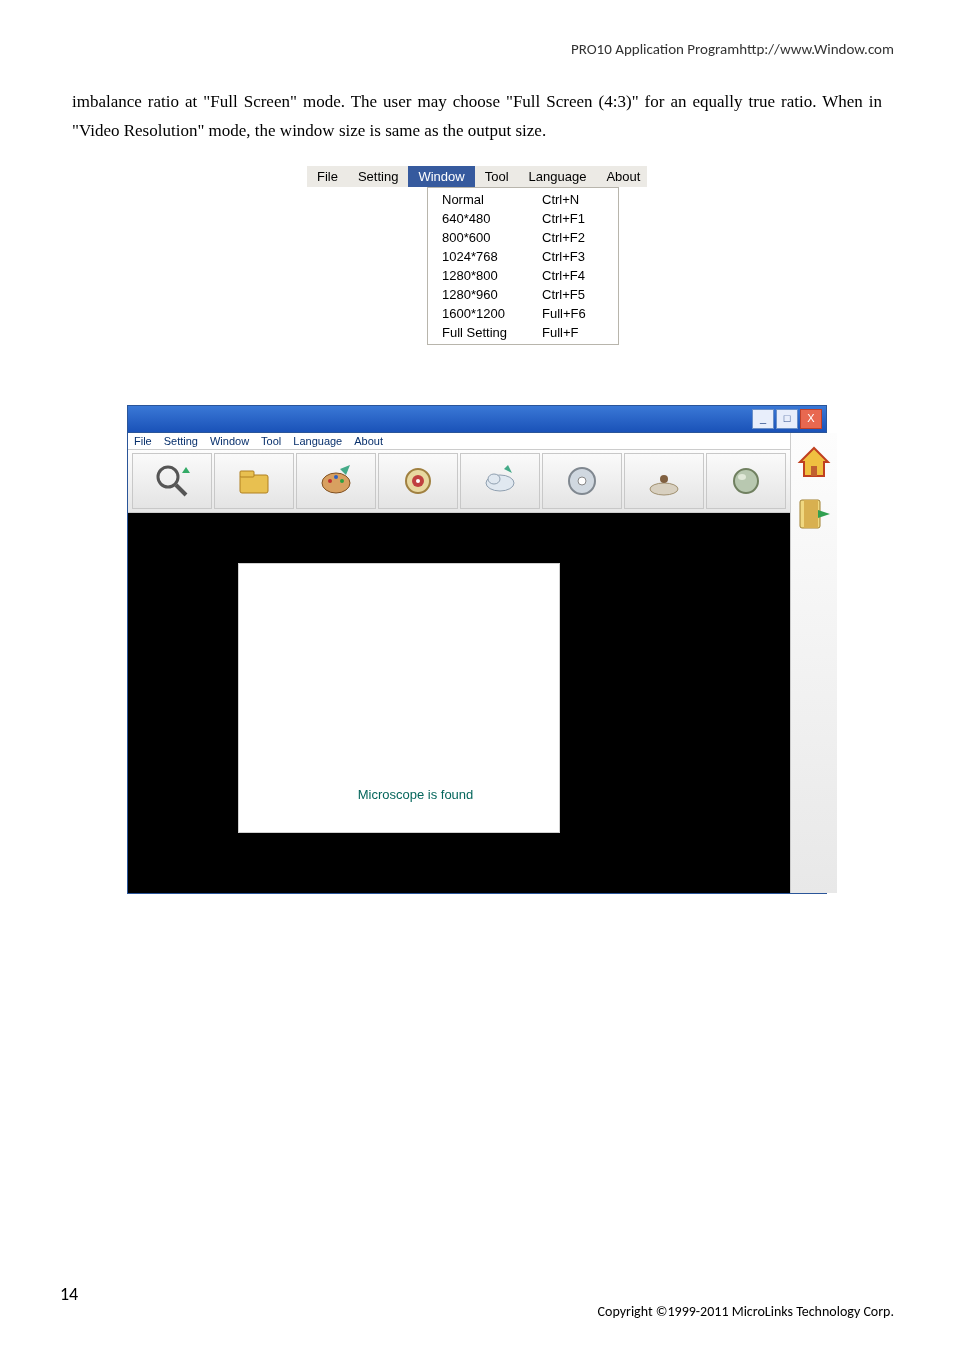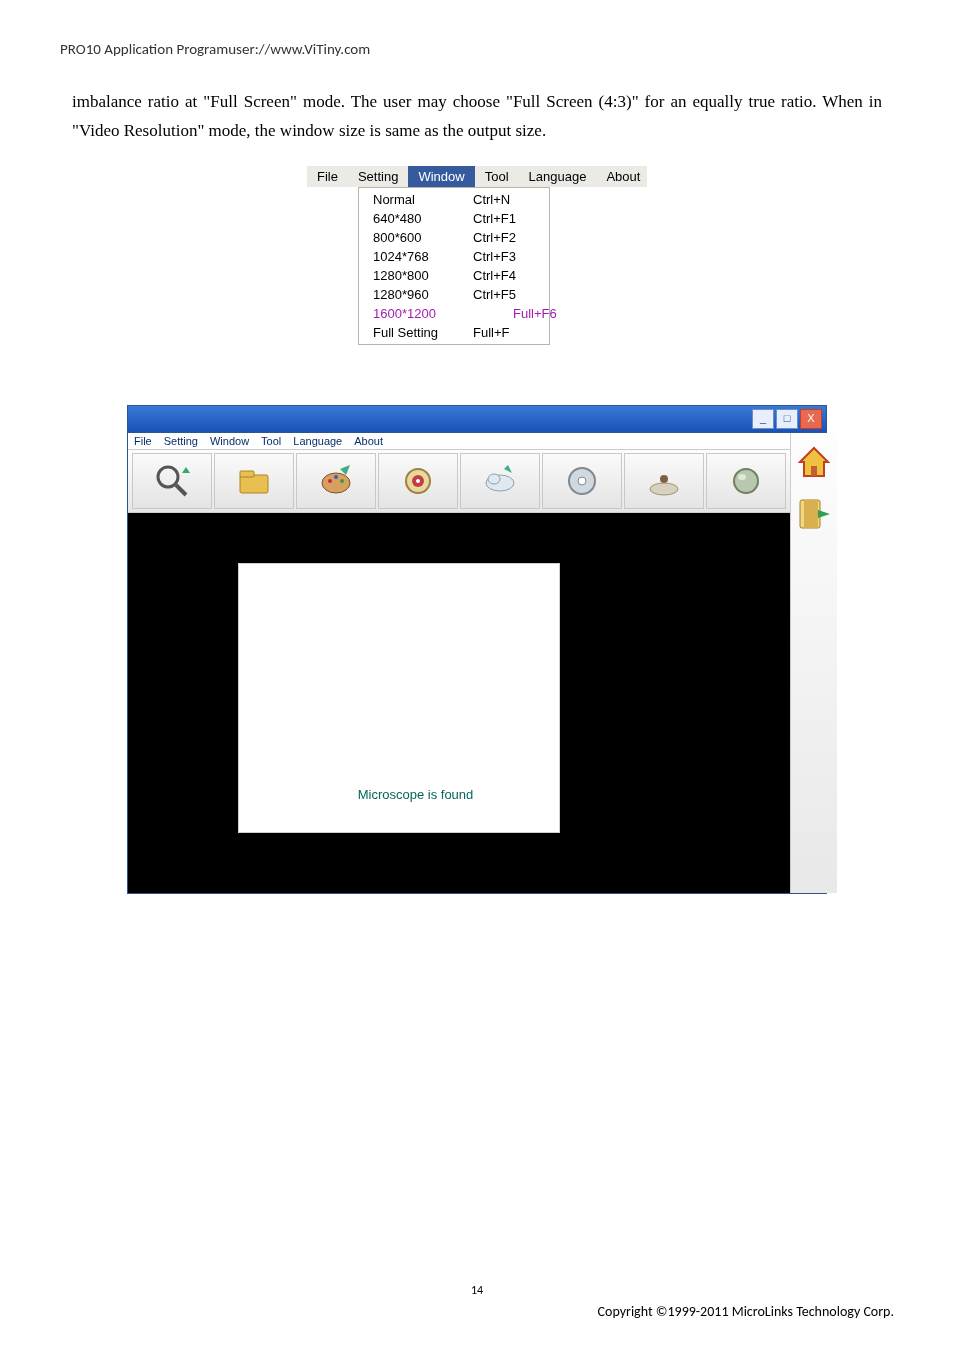--- a/index.html
+++ b/index.html
@@ -11,21 +11,21 @@
   }
   .page {
     padding: 40px 60px 20px 60px;
     box-sizing: border-box;
     width: 954px;
     min-height: 1350px;
     position: relative;
   }
   .header {
     display: flex;
-    justify-content: flex-start;
+    justify-content: flex-end;
     font-size: 15px;
     color: #333;
     margin-bottom: 30px;
   }
   .body-text {
     font-family: "Times New Roman", serif;
     font-size: 17px;
     line-height: 1.7;
     text-align: justify;
     margin: 0 12px 20px 12px;
@@ -43,32 +43,32 @@
     background: #eceae5;
   }
   .menubar .mi {
     padding: 3px 10px;
   }
   .menubar .sel {
     background: #365a9e;
     color: #fff;
   }
   .dropdown {
-    margin-left: 51px;
+    margin-left: 120px;
     width: 190px;
     background: #fff;
     border: 1px solid #b8b5ac;
     padding: 2px 0;
   }
   .dropdown .row {
     display: flex;
     padding: 2px 0 2px 14px;
   }
   .dropdown .row .l { flex: 0 0 100px; }
-  .dropdown .row.dis { color: #a21caf; gap: 40px; }
+  .dropdown .row.dis { color: #000000; }
   
   .app-outer {
     width: 700px;
     margin: 0 auto;
   }
   .titlebar2 {
     height: 26px;
     background: linear-gradient(#3a78d6, #1a52b8);
     border: 1px solid #2a5599;
     border-bottom: none;
@@ -162,32 +162,31 @@
     position: absolute;
     bottom: 30px;
     left: 60px; right: 60px;
     display: flex;
     justify-content: space-between;
     font-size: 14px;
   }
   .footer .pg {
     position: absolute;
     left: 0; right: 0;
-    text-align: center;
     top: -20px;
-    font-size: 12px;
+    font-size: 18px;
   }
 </style>
 </head>
 <body>
 
 <div class="page">
   <div class="header">
     <span>PRO10 Application Program</span>
-    <span>user://www.ViTiny.com</span>
+    <span>http://www.Window.com</span>
   </div>
 
   <p class="body-text">imbalance ratio at "Full Screen" mode.   The user may choose "Full Screen (4:3)" for an equally true ratio.  When in "Video Resolution" mode, the window size is same as the output size.</p>
 
   <div class="menu-shot">
     <div class="menubar">
       <span class="mi">File</span>
       <span class="mi">Setting</span>
       <span class="mi sel">Window</span>
       <span class="mi">Tool</span>

